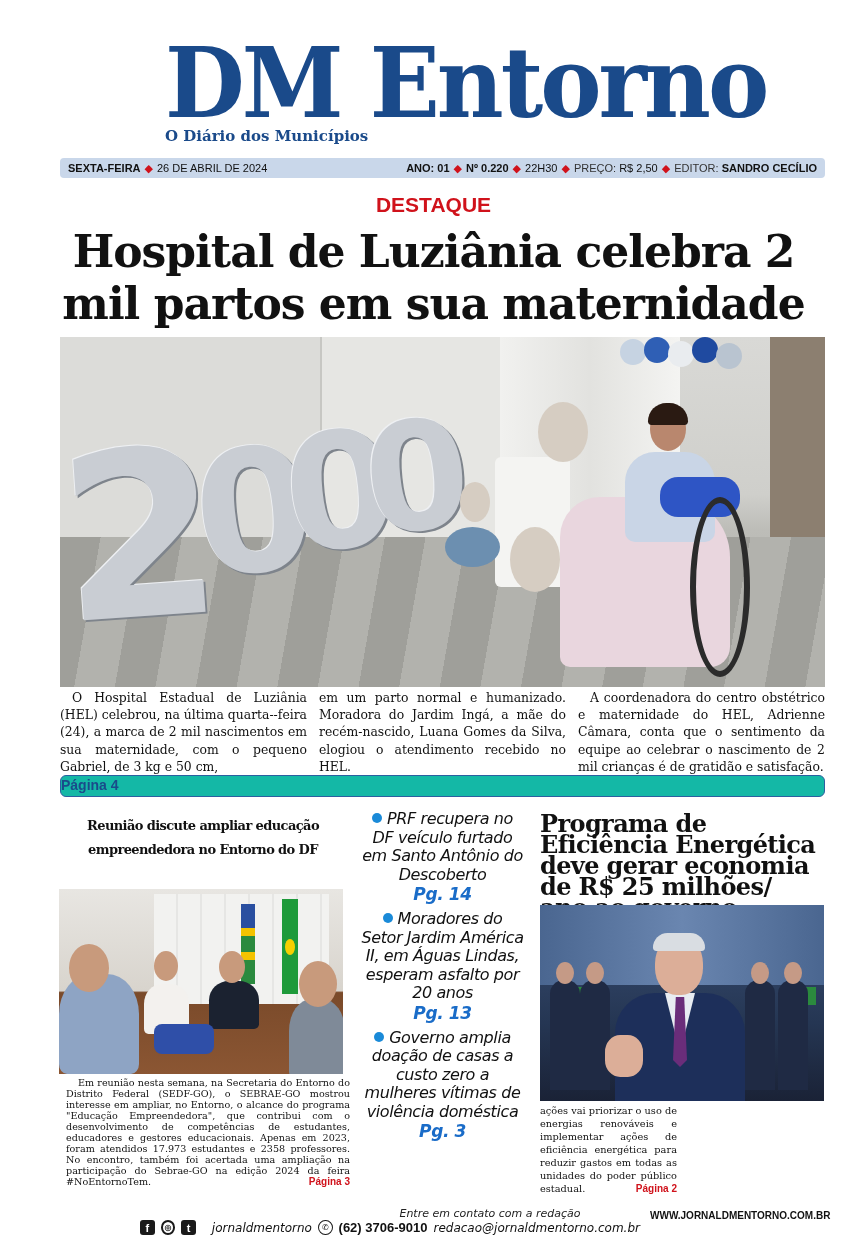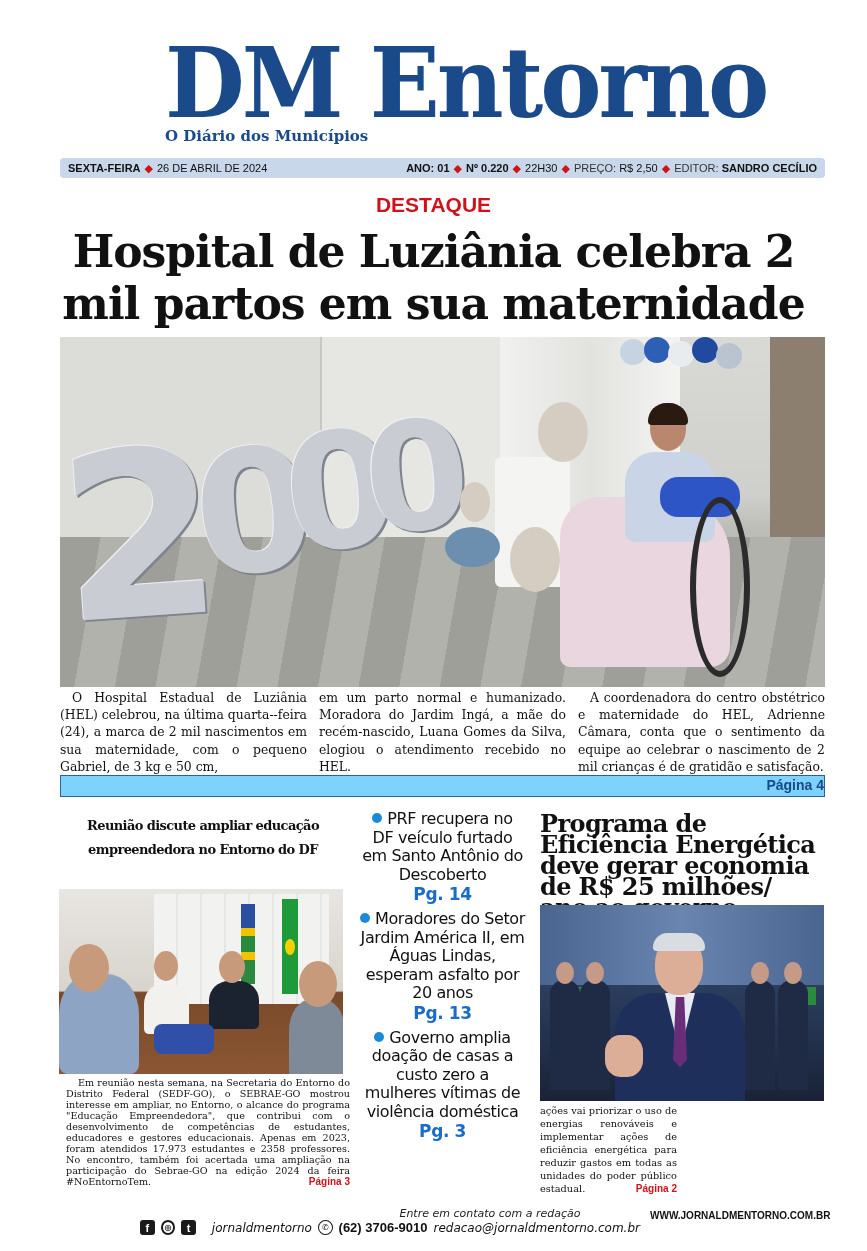--- a/index.html
+++ b/index.html
@@ -55,42 +55,42 @@
   .balloons-top { position:absolute; left:560px; top:0; width:150px; height:40px; }
   .balloons-top span { position:absolute; width:26px; height:26px; border-radius:50%; }
 
   
   .lead { left: 60px; top: 689px; width: 765px; display: grid; grid-template-columns: 1fr 1fr 1fr;
     column-gap: 12px; font-family: "DejaVu Serif", serif; font-size: 12.4px; line-height: 17.2px; }
   .lead p { text-align: justify; hyphens: manual; }
   .lead p.indent { text-indent: 12px; }
 
   .pageref { left: 60px; top: 775px; width: 765px; height: 22px; border: 1.5px solid #2c5fa0;
-    border-radius: 0; text-align: right; font-family: "Liberation Sans", sans-serif;
-    font-weight: bold; font-size: 14px; line-height: 19px; color: #1a4a8a; background:#7dd3fc; }
+    border-radius: 6px; text-align: left; font-family: "Liberation Sans", sans-serif;
+    font-weight: bold; font-size: 14px; line-height: 19px; color: #1a4a8a; background:#14b8a6; }
 
   
   .story1-title { left: 58px; top: 814px; width: 290px; text-align: center;
     font-family: "DejaVu Serif", serif; font-weight: bold; font-size: 13px; line-height: 24px; letter-spacing: -0.6px; }
   .story1-photo { left: 59px; top: 889px; width: 284px; height: 185px; overflow:hidden;
     background: linear-gradient(180deg,#e8e6e2 0%,#d8d4cd 55%,#7a4a2a 56%,#8b5633 100%); }
   .story1-photo .blinds { position:absolute; left:95px; top:5px; width:175px; height:110px; background:repeating-linear-gradient(90deg,#f2f2f0 0 22px,#e6e6e4 22px 24px); }
   .story1-photo .flag1 { position:absolute; left:182px; top:15px; width:14px; height:80px; background:linear-gradient(180deg,#2a4fa0 0 30%,#f4c300 30% 40%,#2b8a3e 40% 60%,#f4c300 60% 70%,#2b8a3e 70%); }
   .story1-photo .flag2 { position:absolute; left:223px; top:10px; width:16px; height:95px; background:#1e9a3a; }
   .story1-photo .flag2::after { content:""; position:absolute; left:3px; top:40px; width:10px; height:16px; background:#f6d000; border-radius:50%; }
   .story1-photo .person { position:absolute; border-radius: 40% 40% 10% 10%; }
   .story1-photo .face { position:absolute; border-radius:50%; background:#c89a7c; }
   .story1-text { left: 66px; top: 1077px; width: 284px; font-family: "DejaVu Serif", serif;
     font-size: 9.6px; line-height: 11px; text-align: justify; }
   .story1-text .indent { text-indent: 12px; }
   .pgred { color: #d0121b; font-family: "Liberation Sans", sans-serif; font-weight: bold; font-size: 10px; float: right; }
 
   
   .briefs { left: 360px; top: 810px; width: 165px; text-align: center;
-    font-family: "DejaVu Sans", sans-serif; font-size: 16px; line-height: 18.5px; color: #111; }
+    font-family: "DejaVu Sans", sans-serif; font-style: italic; font-size: 16px; line-height: 18.5px; color: #111; }
   .brief { margin-bottom: 6px; letter-spacing: -0.4px; }
   .brief .dot { display:inline-block; width:10px; height:10px; background:#1a8ad8; border-radius:50%; margin-right:5px; vertical-align: 1px; }
   .brief .pg { display:block; color:#1a6cc8; font-weight:bold; font-size:17px; line-height: 20px; }
 
   
   .story2-title { left: 540px; top: 813px; width: 285px; text-align: left;
     font-family: "DejaVu Serif", serif; font-size: 24px; line-height: 21px; letter-spacing: -0.6px; }
   .story2-photo { left: 540px; top: 905px; width: 284px; height: 196px; overflow:hidden;
     background: linear-gradient(180deg,#3a4f74 0%,#253653 60%,#1a2236 100%); }
   .story2-photo .backdrop { position:absolute; left:0; top:0; width:100%; height:80px; background:linear-gradient(90deg,#4a6690,#6a86b0,#4a6690); }

